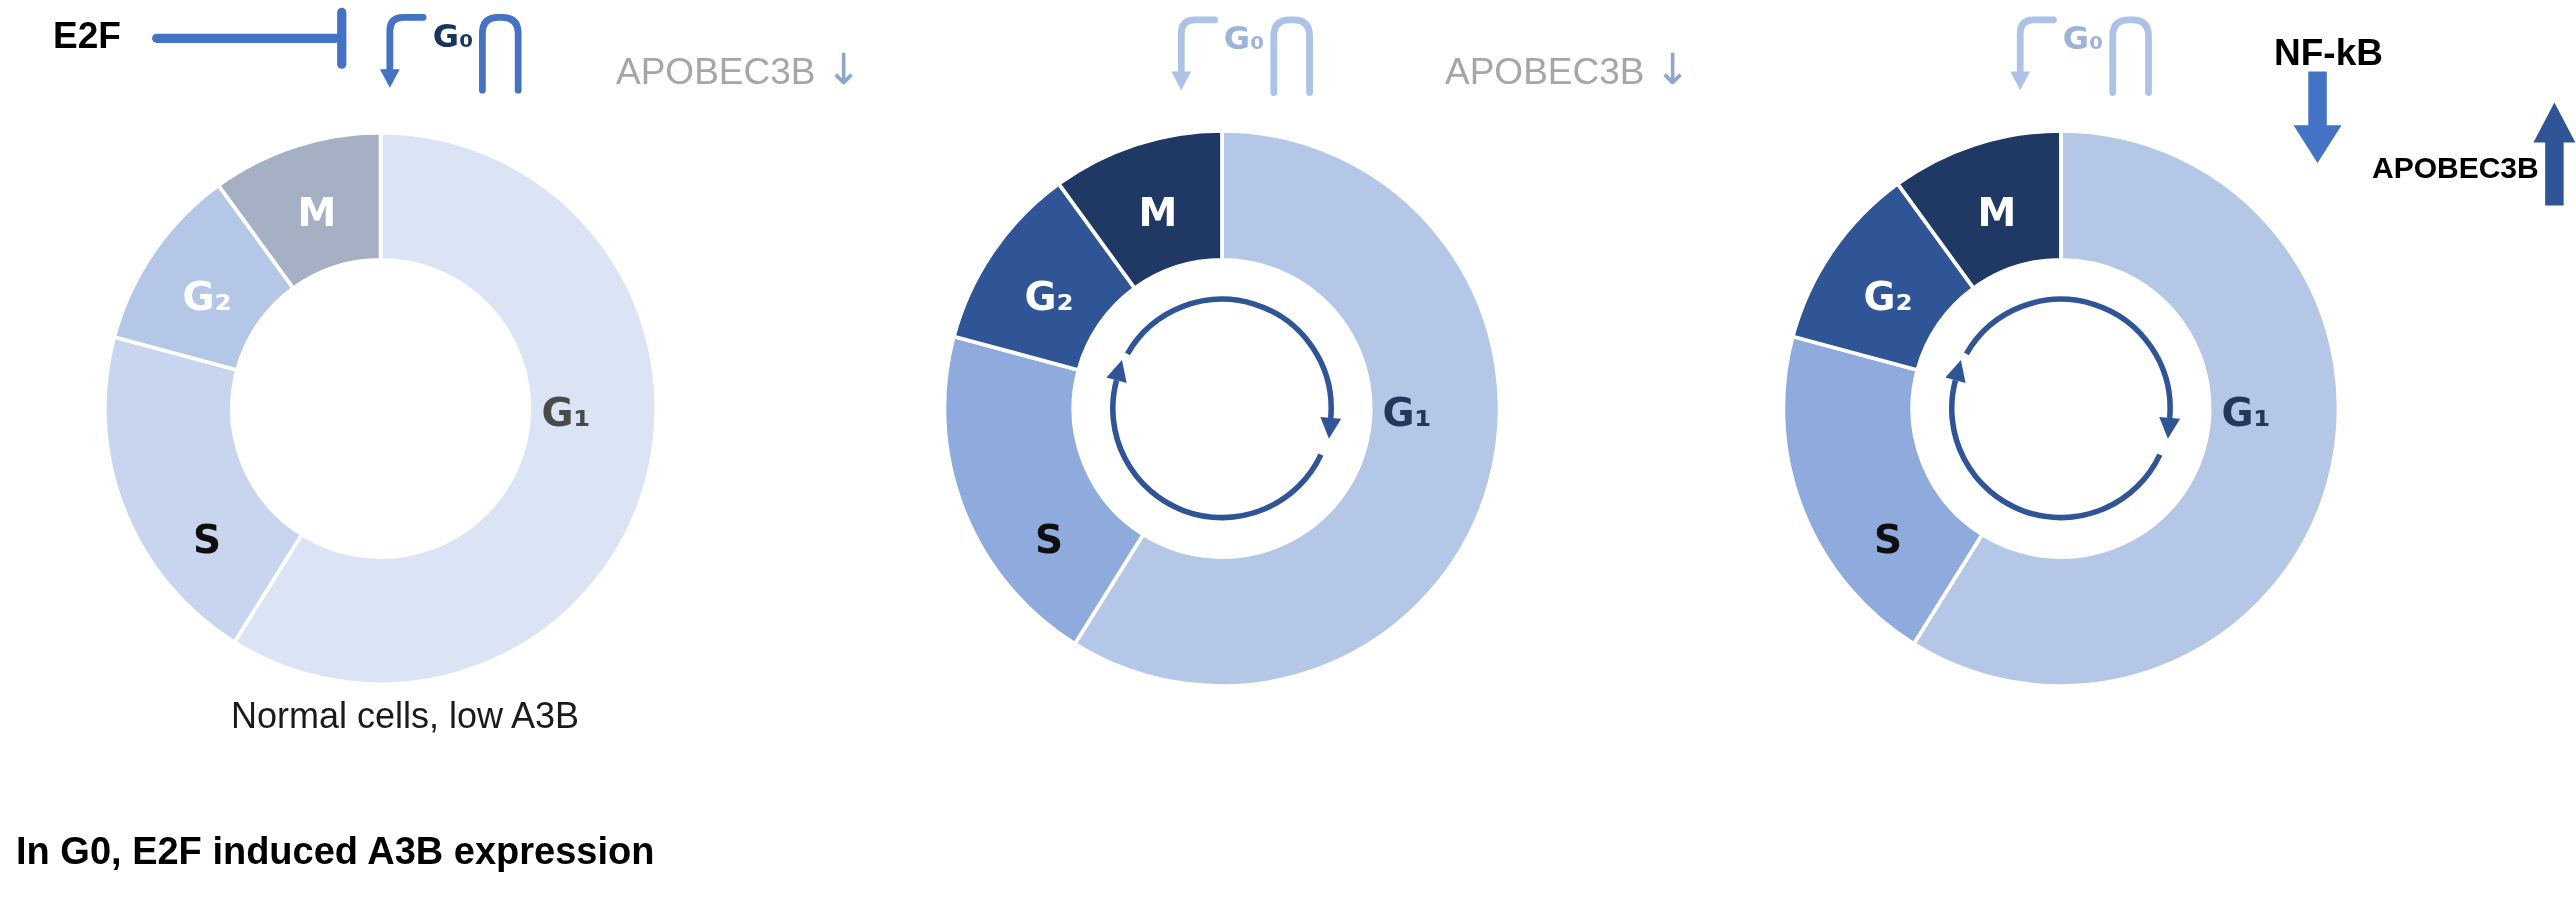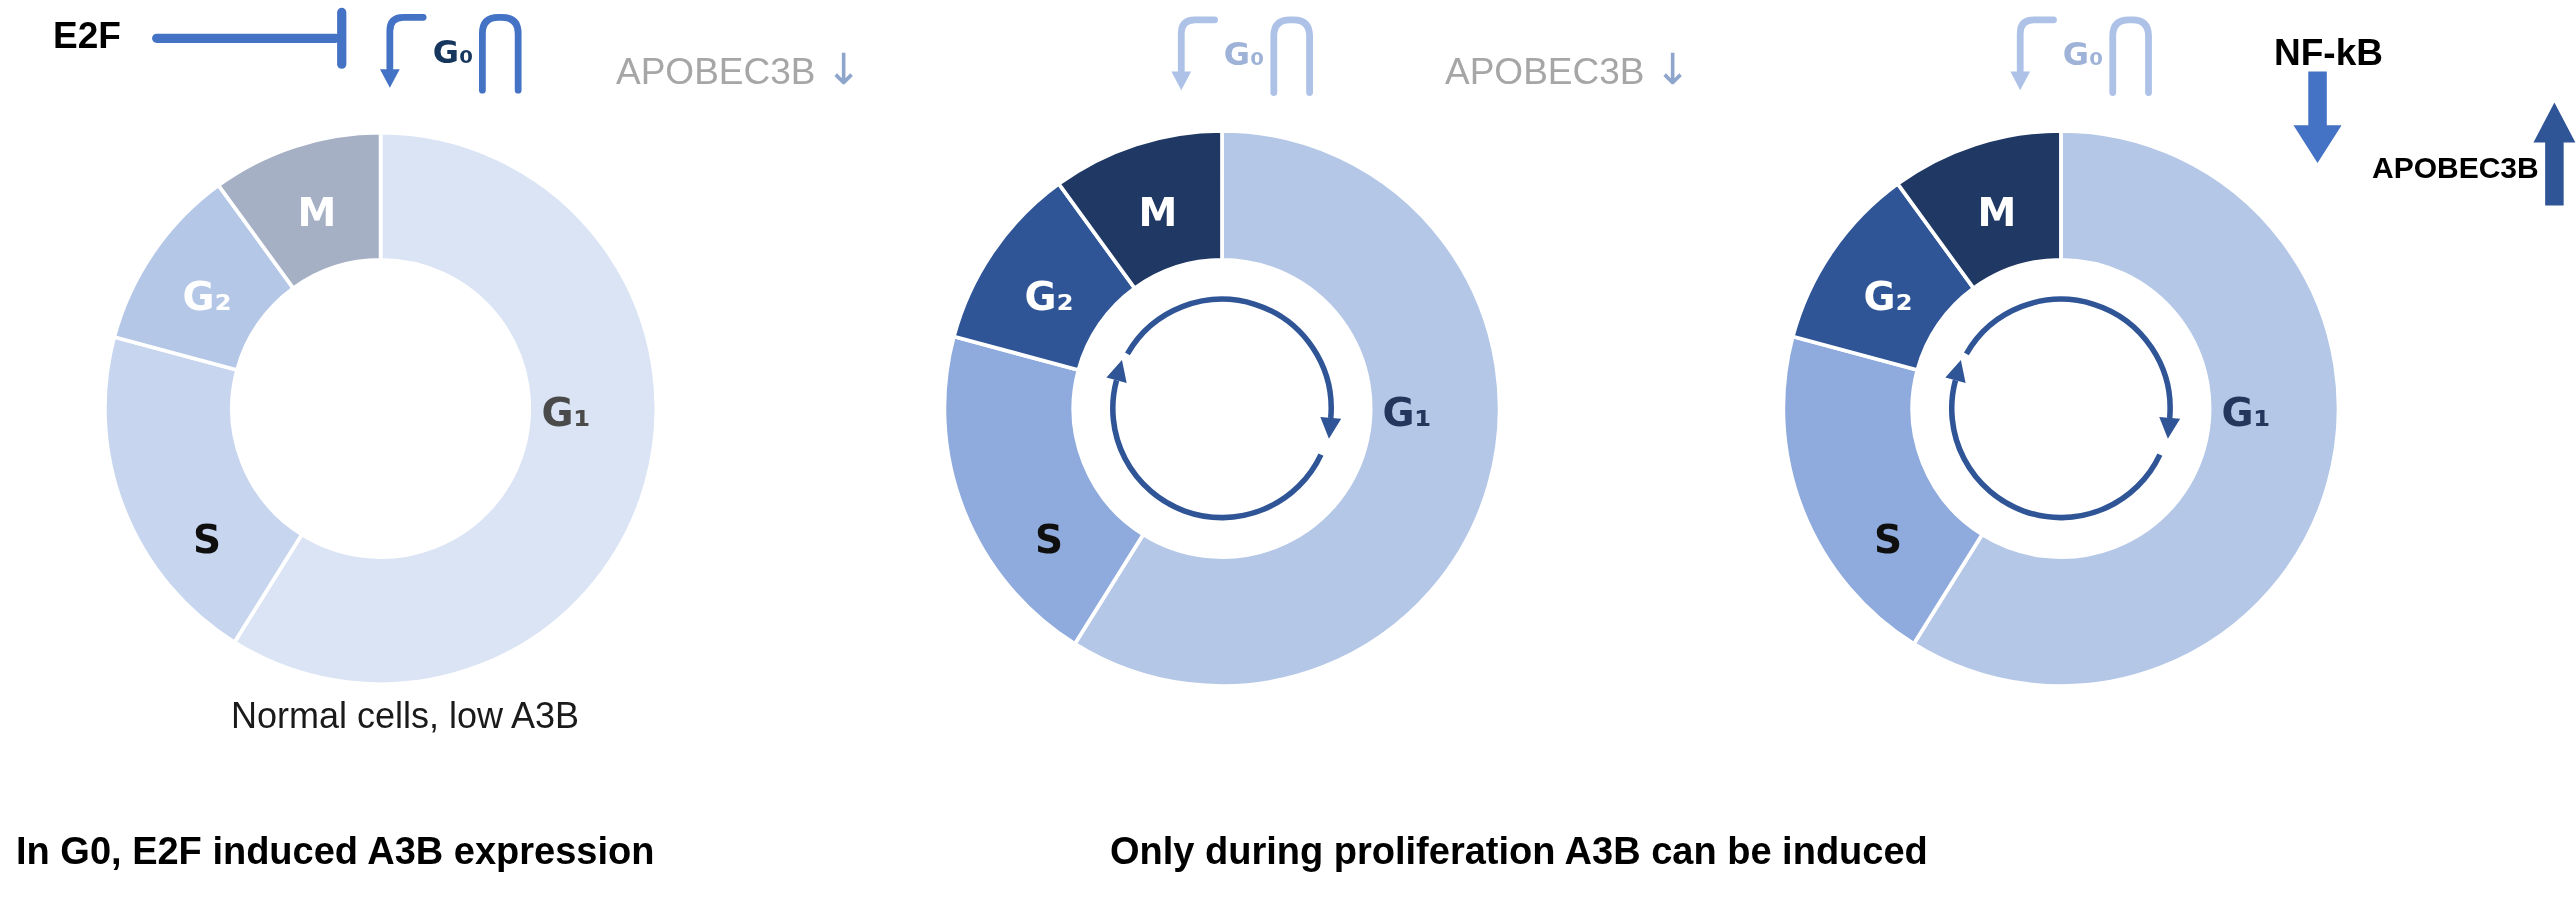--- a/index.html
+++ b/index.html
@@ -4,21 +4,21 @@
 <style>
   * { margin:0; padding:0; box-sizing:border-box; }
   html,body { width:2576px; height:910px; background:#ffffff;
     font-family:"Liberation Sans", sans-serif; position:relative; overflow:hidden; }
   #canvas { position:absolute; left:0; top:0; width:2576px; height:910px; }
   #shapes { position:absolute; left:0; top:0; }
   #labels { position:absolute; left:0; top:0; width:100%; height:100%; pointer-events:none; }
   .seg-label { position:absolute; transform:translate(-50%,-50%); font-weight:700;
     font-size:39px; font-family:"DejaVu Sans","Liberation Sans",sans-serif; white-space:nowrap; }
   .g0-label { position:absolute; transform:translate(-50%,-50%); font-weight:700;
-    font-size:32px; font-family:"DejaVu Sans","Liberation Sans",sans-serif;margin-top:16px; }
+    font-size:32px; font-family:"DejaVu Sans","Liberation Sans",sans-serif; }
   .caption { position:absolute; transform:translateX(-50%); font-size:36px;
     color:#1a1a1a; white-space:nowrap;margin-left:24px; }
   .footnote { position:absolute; font-size:38px; font-weight:700; color:#000;
     white-space:nowrap; }
   .annot { position:absolute; display:flex; align-items:flex-start; white-space:nowrap; }
   .bold-annot { font-weight:700; color:#000; }
   .fs60 { font-size:37px; }
   .fs48 { font-size:30px; }
   .gray-label { font-size:37px; }
   .pale-arrow { font-size:43px; line-height:37px; margin-left:10px;
@@ -90,21 +90,20 @@
       <span class="bold-annot fs60">NF-kB</span>
     </div>
 
     <div class="annot" style="left:2372px;top:151px">
       <span class="bold-annot fs48">APOBEC3B</span>
     </div>
 
     <span class="caption" style="left:381px;top:695px">Normal cells, low A3B</span>
 
     <span class="footnote" style="left:16px;top:830px">In G0, E2F induced A3B expression</span>
-    <span class="footnote" style="left:1110px;top:830px">Only during proliferation A3B can be induced</span>
   <span class="seg-label" style="left: 566px; top: 412px; color: rgb(74, 74, 74);">G₁</span>
       <span class="seg-label" style="left: 207px; top: 539px; color: rgb(15, 15, 15);">S</span>
       <span class="seg-label" style="left: 207px; top: 296px; color: rgb(255, 255, 255);">G₂</span>
       <span class="seg-label" style="left: 317px; top: 212px; color: rgb(255, 255, 255);">M</span>
       <span class="g0-label" style="left: 453px; top: 36px; color: rgb(23, 54, 93);">G₀</span>
       <span class="seg-label" style="left: 1407px; top: 412px; color: rgb(36, 54, 92);">G₁</span>
       <span class="seg-label" style="left: 1049px; top: 539px; color: rgb(15, 15, 15);">S</span>
       <span class="seg-label" style="left: 1049px; top: 296px; color: rgb(255, 255, 255);">G₂</span>
       <span class="seg-label" style="left: 1158px; top: 212px; color: rgb(255, 255, 255);">M</span>
       <span class="g0-label" style="left: 1244px; top: 38px; color: rgb(159, 179, 216);">G₀</span>

